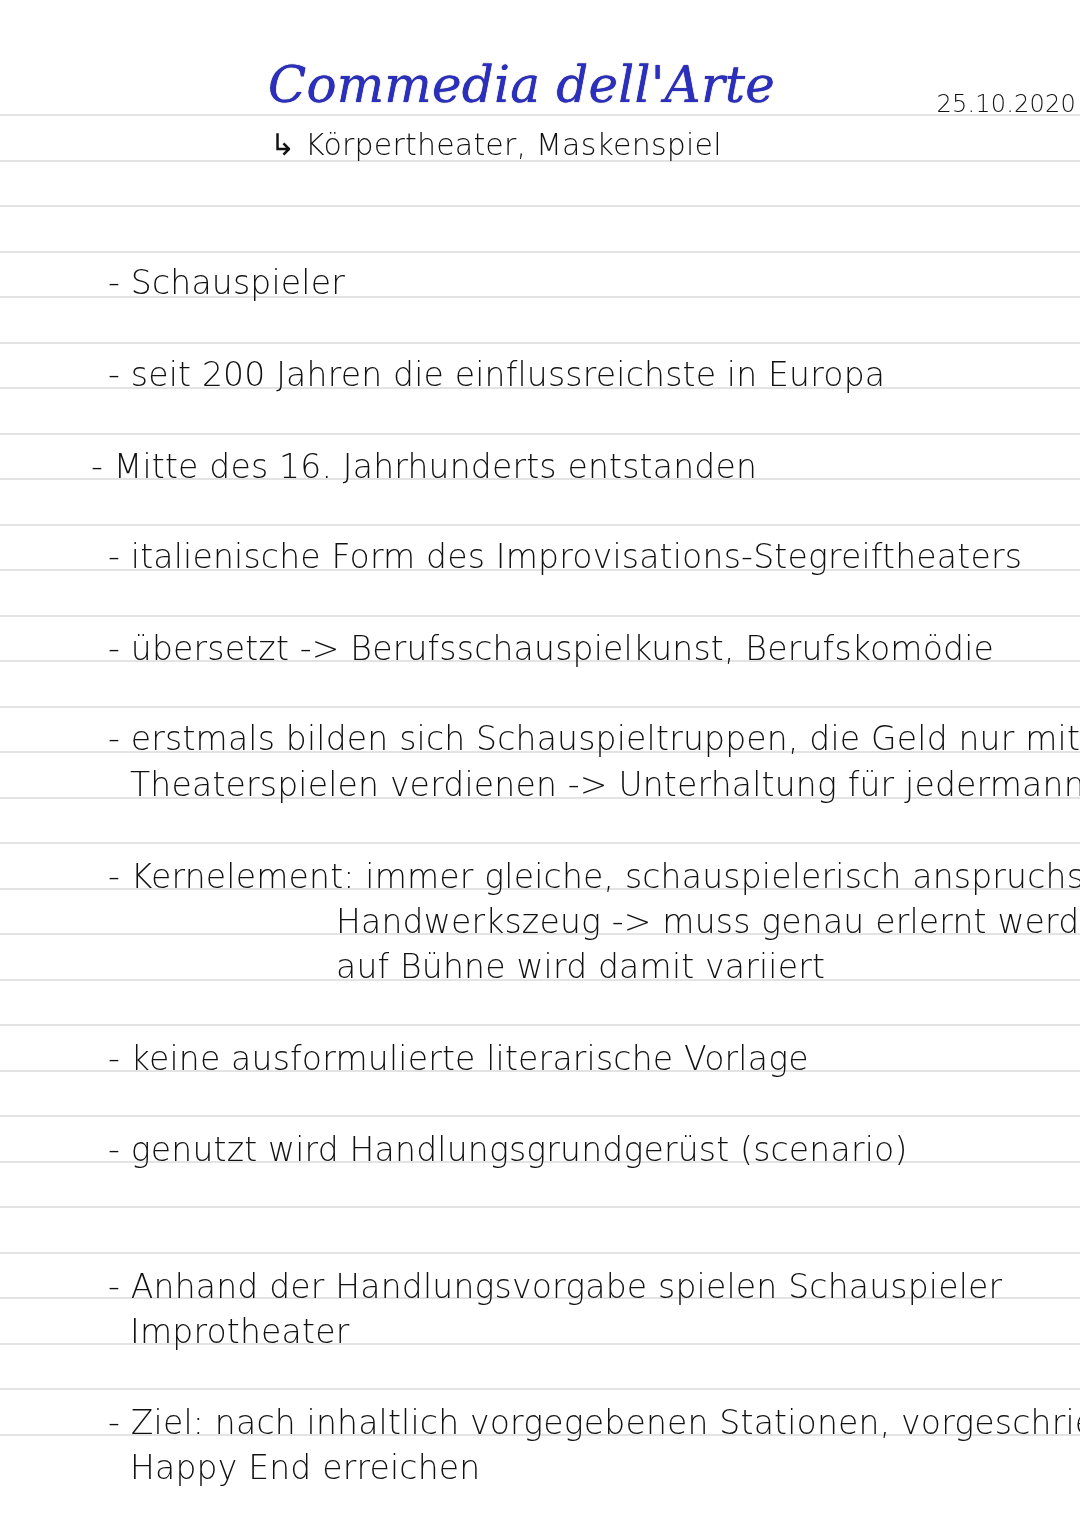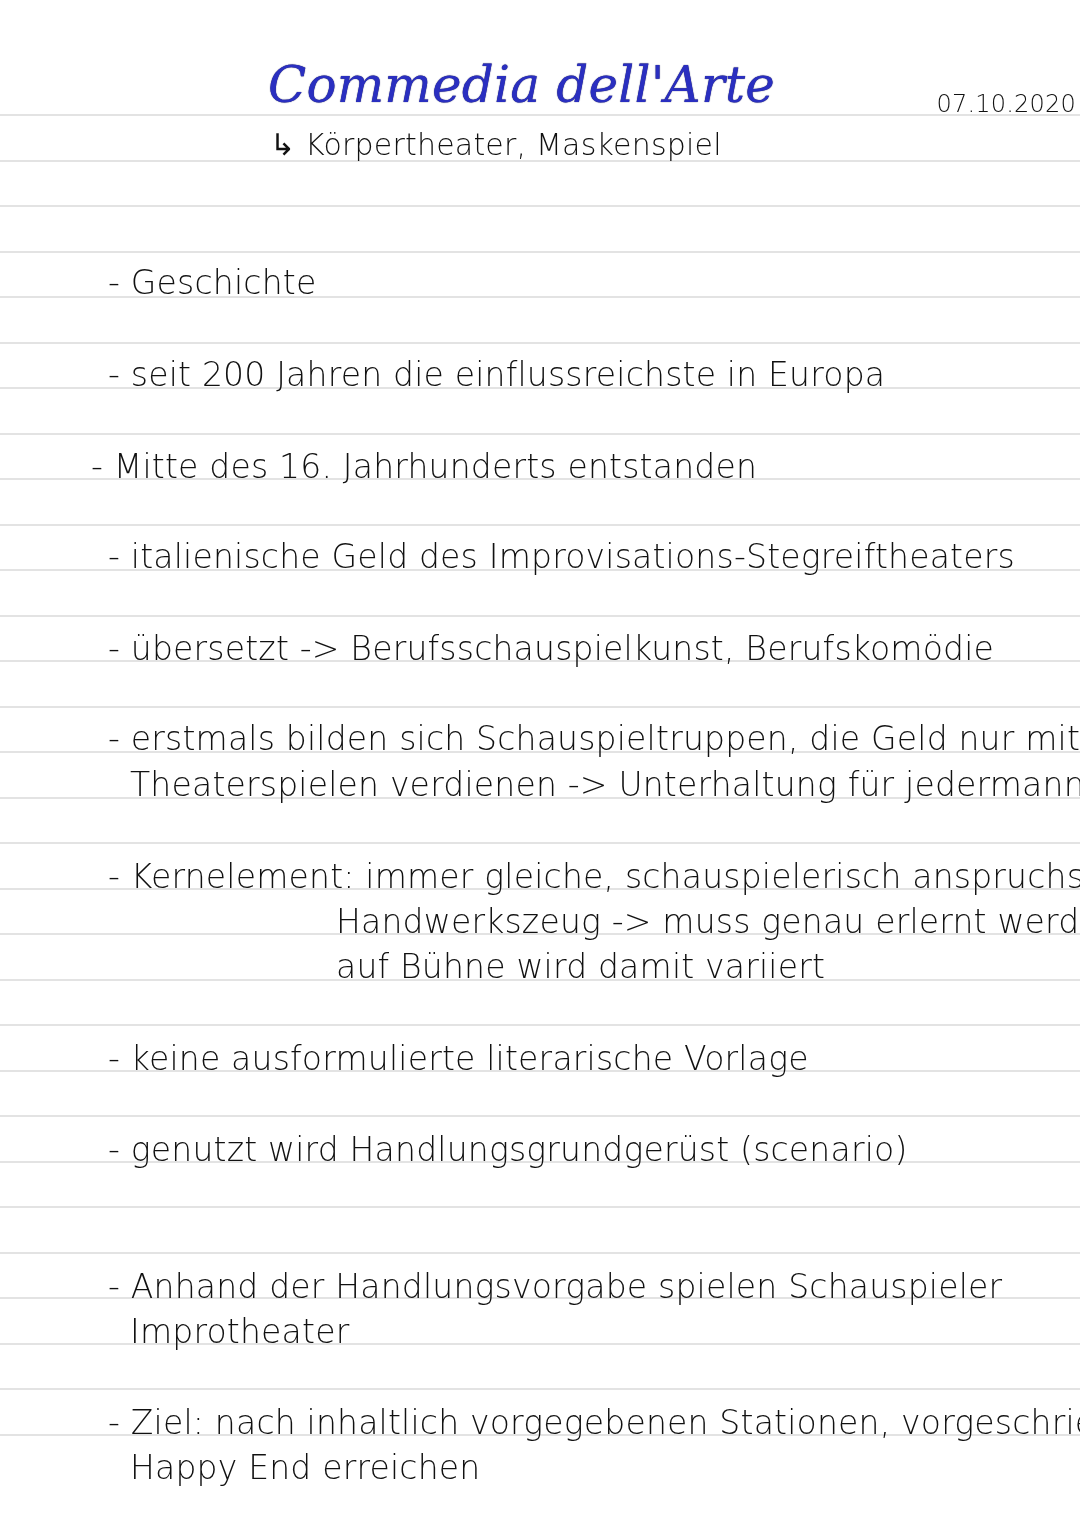--- a/index.html
+++ b/index.html
@@ -58,29 +58,29 @@
       <div class="rule" style="top: 1198px;"></div>
       <div class="rule" style="top: 1243.5px;"></div>
       <div class="rule" style="top: 1289px;"></div>
       <div class="rule" style="top: 1334.5px;"></div>
       <div class="rule" style="top: 1380px;"></div>
       <div class="rule" style="top: 1425.5px;"></div>
     </div>
 
   <div class="txt title">Commedia dell'Arte</div>
   <div class="txt subtitle">↳ Körpertheater, Maskenspiel</div>
-  <div class="txt date">07.10.2020</div>
+  <div class="txt date">25.10.2020</div>
 
-  <div class="txt bullet" style="left:108px; top:258px;">- Geschichte</div>
+  <div class="txt bullet" style="left:108px; top:258px;">- Schauspieler</div>
 
   <div class="txt bullet" style="left:108px; top:350px;">- seit 200 Jahren die einflussreichste in Europa</div>
 
   <div class="txt bullet" style="left:91px; top:442px;">- Mitte des 16. Jahrhunderts entstanden</div>
 
-  <div class="txt bullet" style="left:108px; top:532px;">- italienische Geld des Improvisations-Stegreiftheaters</div>
+  <div class="txt bullet" style="left:108px; top:532px;">- italienische Form des Improvisations-Stegreiftheaters</div>
 
   <div class="txt bullet" style="left:108px; top:714px;">- erstmals bilden sich Schauspieltruppen, die Geld nur mit</div>
 
   <div class="txt bullet" style="left:108px; top:624px;">- übersetzt -&gt; Berufsschauspielkunst, Berufskomödie</div>
   <div class="txt cont" style="left:130px; top:760px;">Theaterspielen verdienen -&gt; Unterhaltung für jedermann</div>
 
   <div class="txt bullet" style="left:108px; top:852px;">- Kernelement: immer gleiche, schauspielerisch anspruchsvolle</div>
   <div class="txt cont" style="left:336px; top:897px;">Handwerkszeug -&gt; muss genau erlernt werden,</div>
   <div class="txt cont" style="left:336px; top:942px;">auf Bühne wird damit variiert</div>
 

